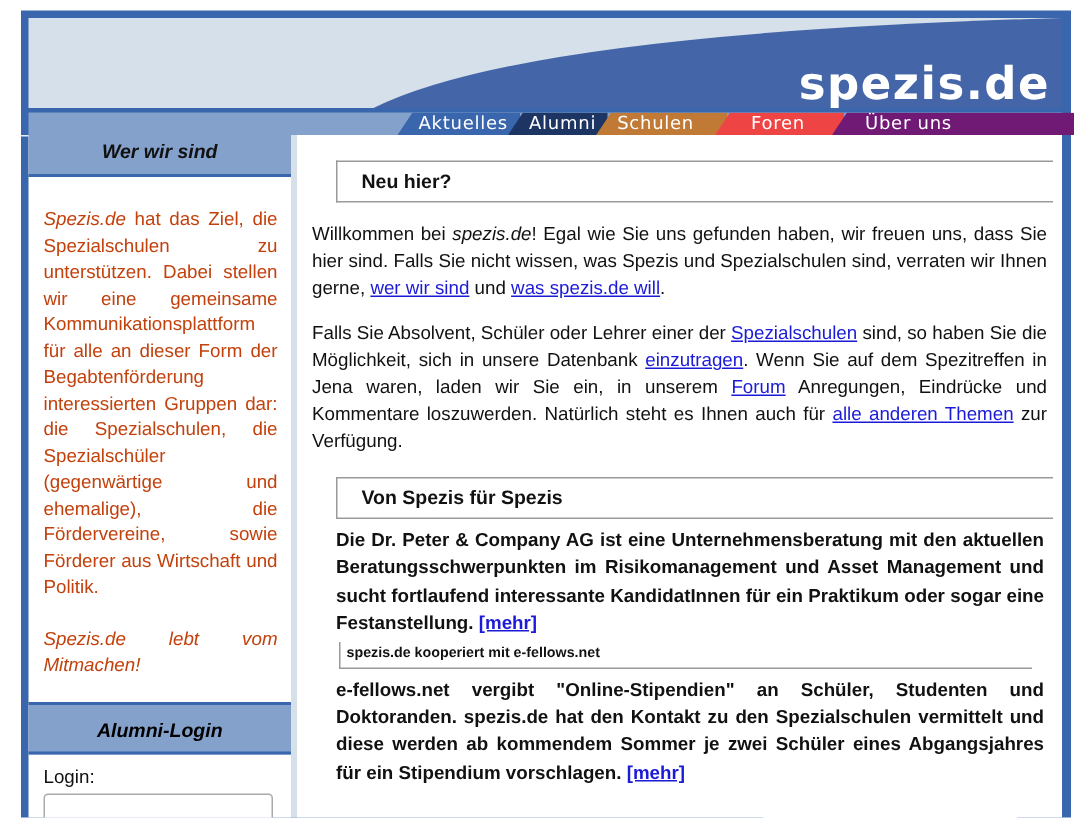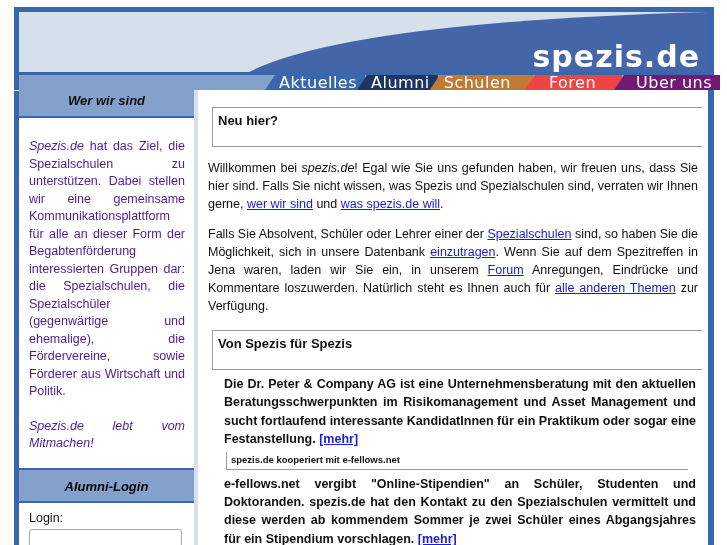--- a/index.html
+++ b/index.html
@@ -24,21 +24,21 @@
   }
 
   
   .navbar {
     position: absolute; left: 19px; top: 75px; width: 689px; height: 15px;
     background: #84a1cb;
   }
   .tabs { position: absolute; left: 246px; top: 0; height: 15px; display: flex; }
   .tab {
     position: relative; height: 15px; font-family: "DejaVu Sans", sans-serif;
-    font-size: 16px; line-height: 15px; color: #fff; padding: 0 8px 0 14px;
+    font-size: 12px; line-height: 15px; color: #fff; padding: 0 8px 0 14px;
     letter-spacing: 0.5px; cursor: pointer; white-space: nowrap;
     clip-path: polygon(10px 0, 100% 0, 100% 100%, 0 100%);
     margin-right: -8px;
   }
   .tab.t1 { background: #3a66ad; }
   .tab.t2 { background: #1c3563; }
   .tab.t3 { background: #c07a35; }
   .tab.t4 { background: #ef4444; }
   .tab.t5 { background: #701a75; flex: 1; }
 
@@ -48,21 +48,21 @@
     background: #fff;
   }
   .left-divider-top { position: absolute; left: 14px; top: 90px; width: 184px; height: 1px; background: #e8eef6; }
   .box-head {
     background: #84a1cb; height: 28px; text-align: center;
     font-weight: bold; font-style: italic; font-size: 13px; line-height: 22px;
     border-bottom: 2px solid #3a66ad; color: #111;
   }
   .about {
     padding: 20px 9px 10px 10px; font-size: 12.5px; line-height: 17.5px;
-    text-align: justify; color: #4c1d95;
+    text-align: justify; color: #c2410c;
   }
   .about em { font-style: italic; }
   .about p + p { margin-top: 17px; }
   .login-head {
     background: #84a1cb; height: 35px; text-align: center;
     font-weight: bold; font-style: italic; font-size: 13px; line-height: 33px;
     border-top: 2px solid #3a66ad; border-bottom: 2px solid #3a66ad; color: #000000;
     margin-top: 5px;
   }
   .login-body { padding: 8px 10px; font-size: 12.5px; }
@@ -71,23 +71,23 @@
     border: 1px solid #aaa; border-radius: 3px; background: #fff;
   }
 
   
   .gap { position: absolute; left: 194px; top: 90px; width: 4px; height: 460px; background: #d6e0ea; }
   .content {
     position: absolute; left: 198px; top: 90px; width: 510px; height: 460px;
     background: #fff; padding: 17px 6px 0 10px; overflow: hidden;
   }
   .h-section {
-    border: 1px solid #9a9a9a; border-right: none; height: 40px;
-    padding-left: 5px; font-weight: bold; font-size: 13px; line-height: 26px;
-    margin-left: 4px; margin-right: 0;
+    border: 1px solid #9a9a9a; border-right: none; height: 28px;
+    padding-left: 16px; font-weight: bold; font-size: 13px; line-height: 26px;
+    margin-left: 16px; margin-right: 0;
   }
   .text { font-size: 12.5px; line-height: 18px; text-align: justify; padding: 0 0 0 0; margin: 0 4px 0 0; color: #111; }
   .text em { font-style: italic; }
   .text a, .news-body a { color: #1a1ad8; text-decoration: underline; }
   .sec1 { margin-top: 12px; }
   .sec2 { margin-top: 12px; }
   .h2 { margin-top: 15px; }
   .news-head {
     margin: 8px 14px 0 18px; border-left: 1px solid #9a9a9a; border-bottom: 1px solid #9a9a9a;
     font-weight: bold; font-size: 9.5px; line-height: 16px; padding-left: 4px; height: 18px;

